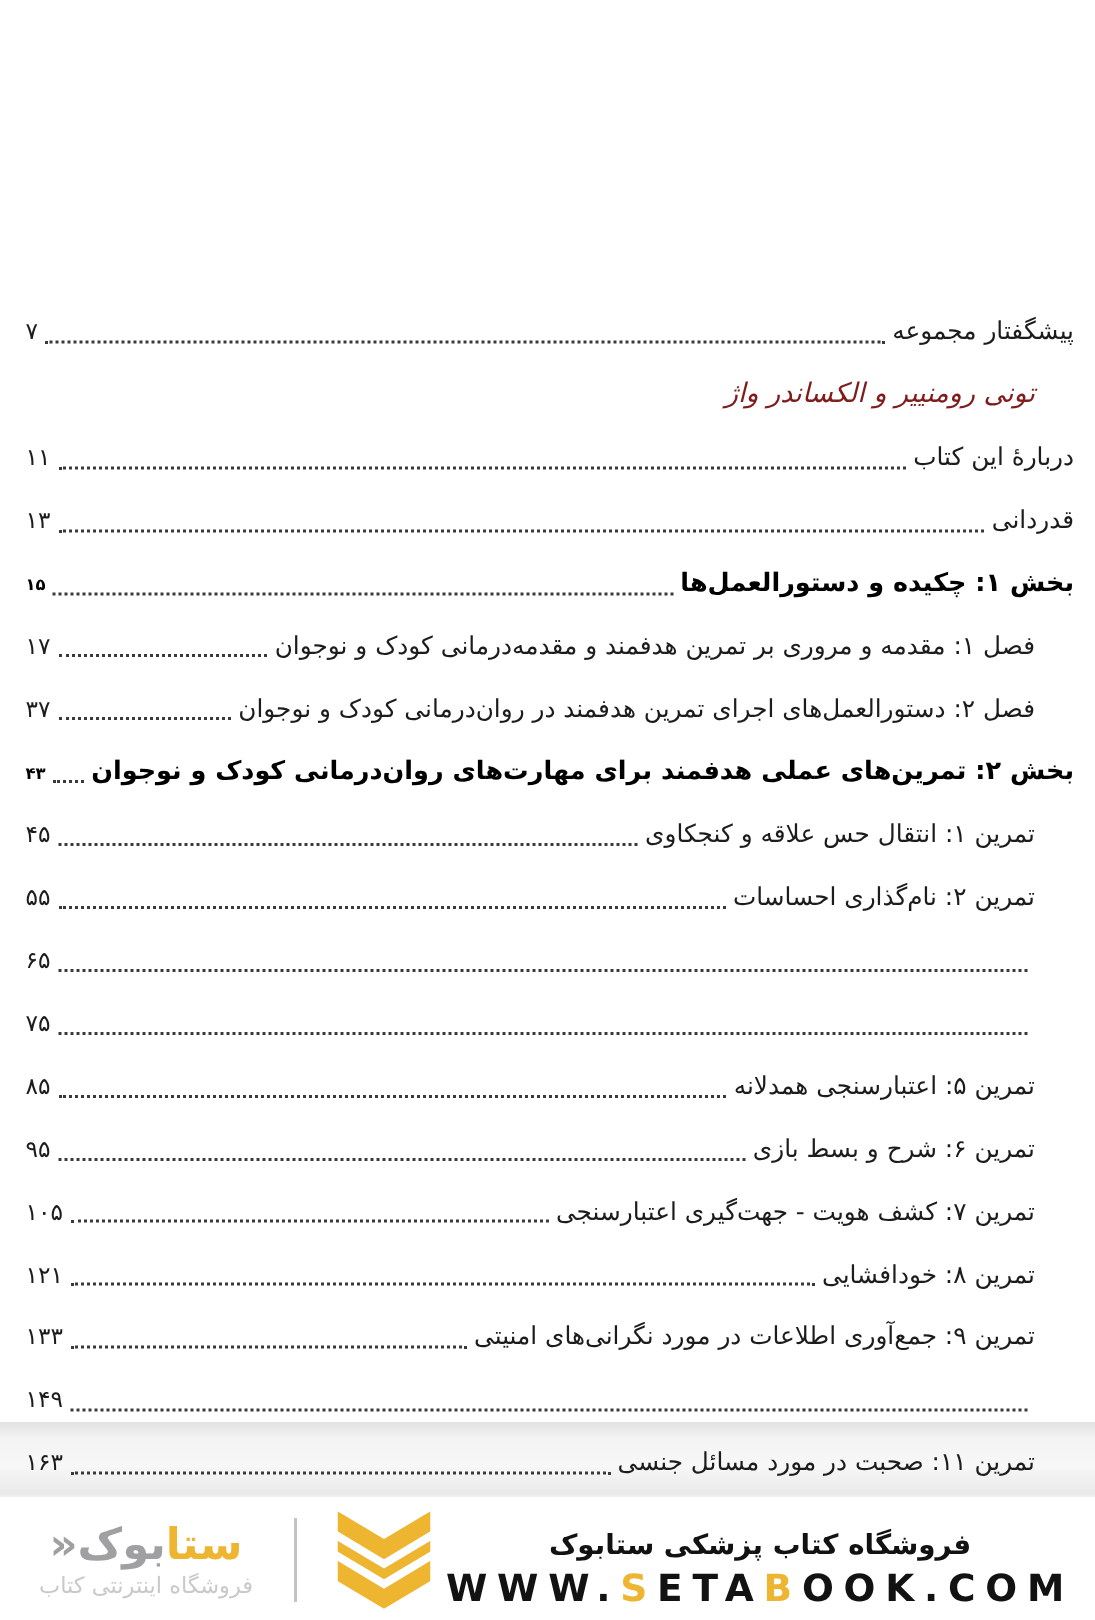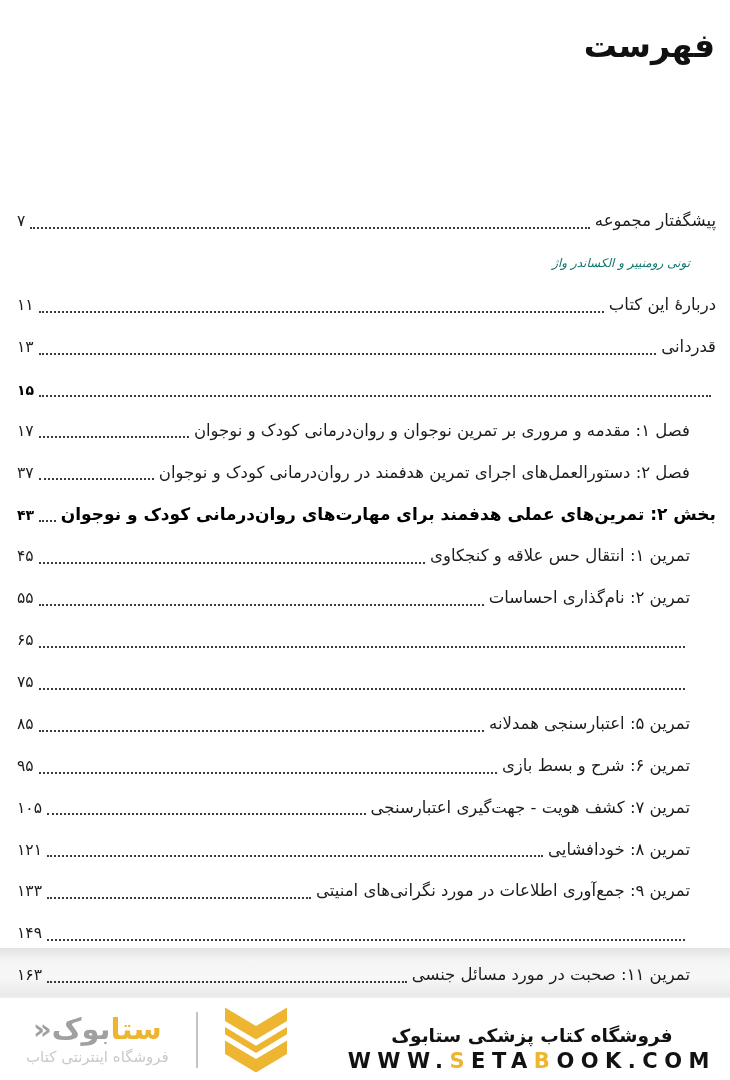--- a/index.html
+++ b/index.html
@@ -60,38 +60,38 @@
     padding-bottom: 3px;
   }
   .toc-row.indent { padding-right: 26px; }
   .toc-row.bold {
     font-weight: bold;
     color: #000;
     font-size: 17px;
   }
   .toc-row.italic {
     font-style: italic;
-    font-size: 12px;
-    color: #0f766e;
+    font-size: 18px;
+    color: #7f1d1d;
   }
   .toc-row .dots {
     flex: 1 1 auto;
     min-width: 8px;
     border-bottom: 2.3px dotted #3a3a3a;
     transform: translateY(5px);
     margin: 0 5px;
   }
   .toc-row.bold .dots { border-bottom-width: 2.6px; }
   .toc-row .pagenum {
     white-space: nowrap;
     font-size: 15.5px;
     line-height: 1;
     padding-bottom: 2px;
   }
-  .toc-row.bold .pagenum { font-size: 14px; }
+  .toc-row.bold .pagenum { font-size: 11px; }
 
   
   .footer {
     position: absolute;
     left: 0; right: 0; bottom: 0; height: 82px;
     background: #ffffff;
     z-index: 2;
   }
   .footer-right {
     position: absolute;
@@ -101,21 +101,21 @@
     align-items: center;
     gap: 3px;
   }
   .store-name {
     direction: rtl;
     font-size: 18.5px;
     font-weight: bold;
     color: #121212;
   }
   .website-url {
-    font-size: 21px;
+    font-size: 25px;
     font-weight: bold;
     letter-spacing: 6.5px;
     color: #121212;
     white-space: nowrap;
   }
   .footer-left {
     position: absolute;
     left: 26px; bottom: 5px;
     display: flex;
     align-items: center;
@@ -145,21 +145,20 @@
     height: 56px;
     background: #c3c3c5;
   }
   .logo-mark { display: block; }
 </style>
 </head>
 <body>
 
 <div class="page">
 
-  <div class="doc-title">فهرست</div>
 
   <div class="scan-shadow"></div>
 
   <div class="toc-list">
       <div class="toc-row">
         <span class="label">پیشگفتار مجموعه</span>
         <span class="dots"></span>
         <span class="pagenum">۷</span>
       </div>
       <div class="toc-row italic indent">
@@ -169,25 +168,26 @@
         <span class="label">دربارهٔ این کتاب</span>
         <span class="dots"></span>
         <span class="pagenum">۱۱</span>
       </div>
       <div class="toc-row">
         <span class="label">قدردانی</span>
         <span class="dots"></span>
         <span class="pagenum">۱۳</span>
       </div>
       <div class="toc-row bold">
+        <span class="label">بخش ۱: چکیده و دستورالعمل‌ها</span>
         <span class="dots"></span>
         <span class="pagenum">۱۵</span>
       </div>
       <div class="toc-row indent">
-        <span class="label">فصل ۱: مقدمه و مروری بر تمرین نوجوان و روان‌درمانی کودک و نوجوان</span>
+        <span class="label">فصل ۱: مقدمه و مروری بر تمرین هدفمند و مقدمه‌درمانی کودک و نوجوان</span>
         <span class="dots"></span>
         <span class="pagenum">۱۷</span>
       </div>
       <div class="toc-row indent">
         <span class="label">فصل ۲: دستورالعمل‌های اجرای تمرین هدفمند در روان‌درمانی کودک و نوجوان</span>
         <span class="dots"></span>
         <span class="pagenum">۳۷</span>
       </div>
       <div class="toc-row bold">
         <span class="label">بخش ۲: تمرین‌های عملی هدفمند برای مهارت‌های روان‌درمانی کودک و نوجوان</span>

